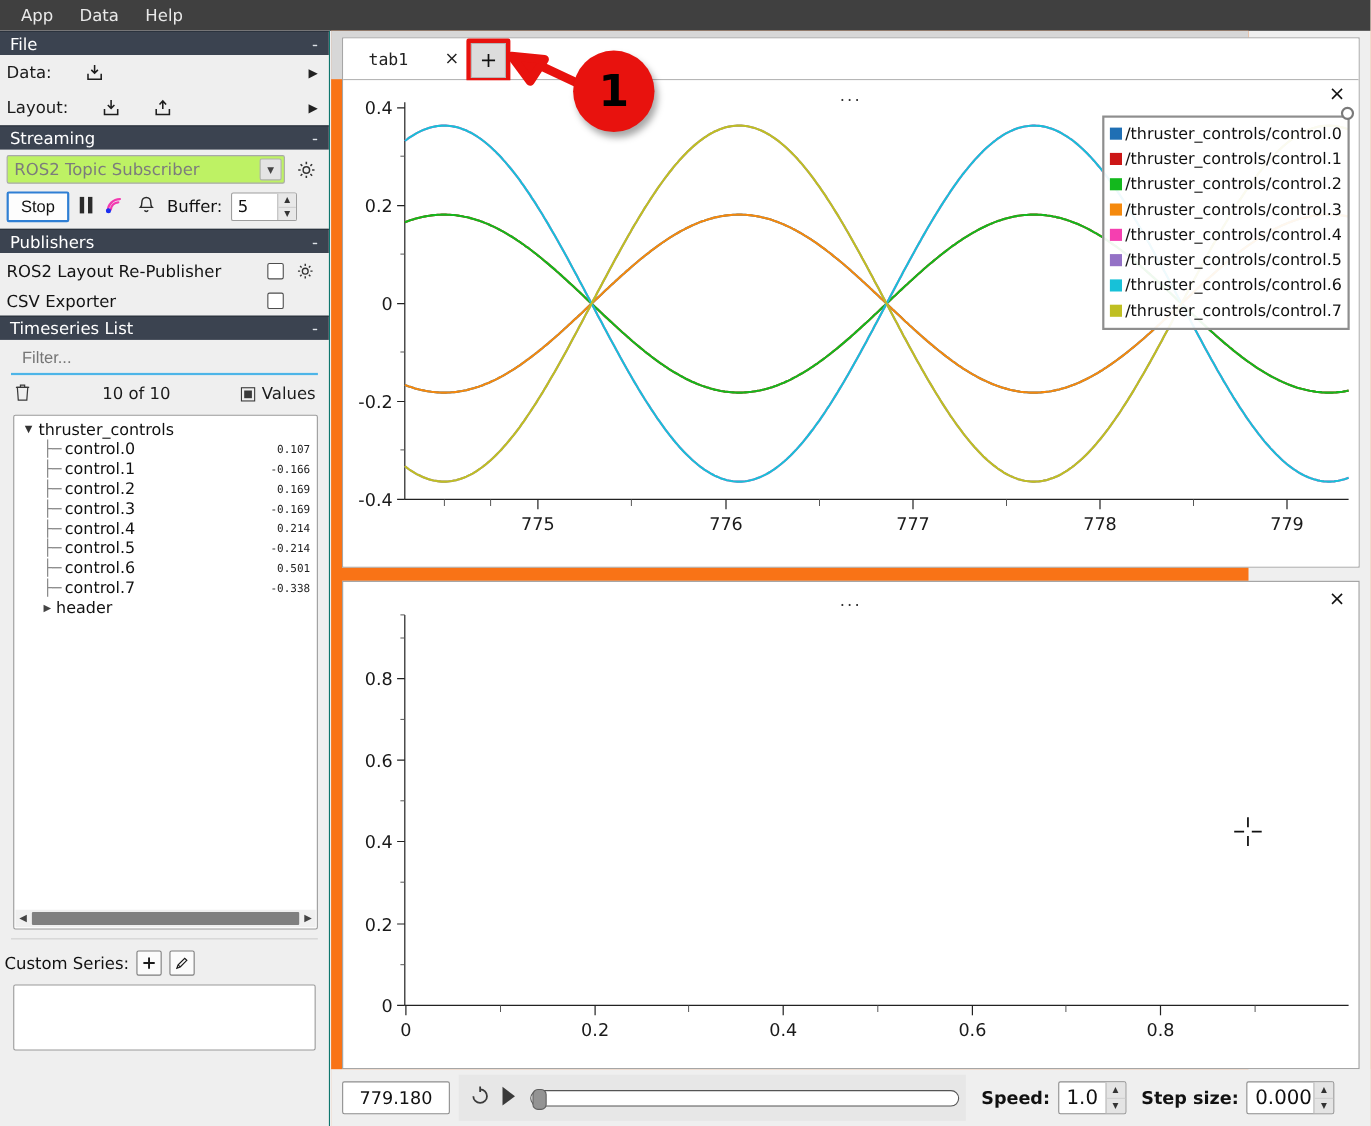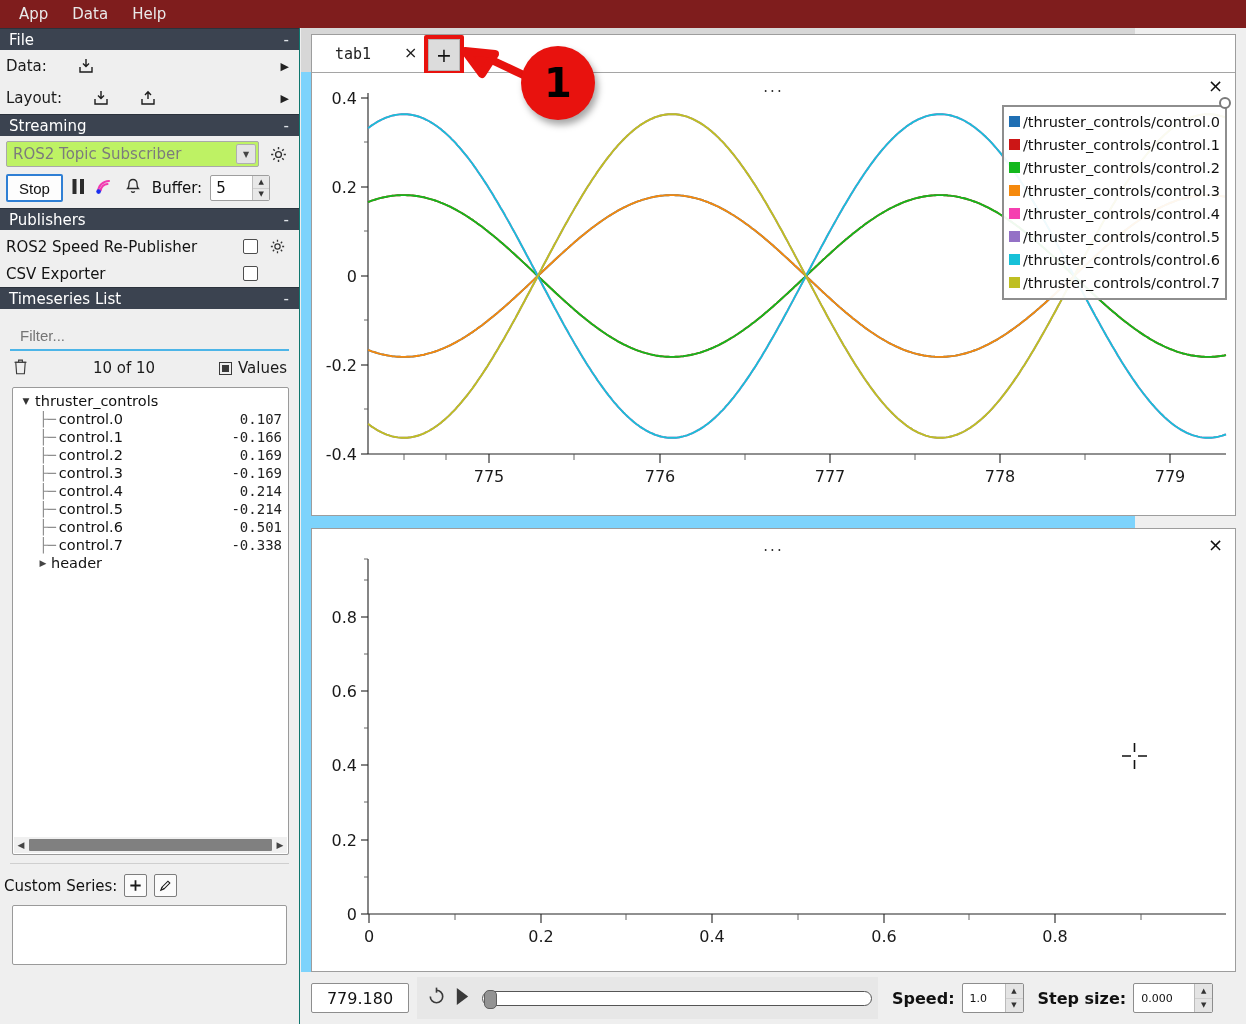--- a/index.html
+++ b/index.html
@@ -9,21 +9,21 @@
     overflow: hidden;
     font-family: "DejaVu Sans", "Liberation Sans", sans-serif;
     background: #efefef;
     -webkit-font-smoothing: antialiased;
   }
   #app { position: relative; width: 1246px; height: 1024px; }
 
   
   .menubar {
     position: absolute; left: 0; top: 0; width: 1246px; height: 28px;
-    background: #7f1d1d; display: flex; align-items: center;
+    background: #404040; display: flex; align-items: center;
     padding-left: 8px; gap: 2px;
   }
   .menubar .mi {
     color: #e9e9e9; font-size: 15px; padding: 3px 11px; line-height: 19px;
     white-space: nowrap;
   }
 
   
   .leftpanel {
     position: absolute; left: 0; top: 28px; width: 300px; height: 996px;
@@ -71,21 +71,21 @@
   }
   .spin .val { flex: 1; font-size: 15px; padding: 2px 5px; color: #111; display:flex; align-items:center;}
   .spin .arrows { width: 17px; display: flex; flex-direction: column; border-left: 1px solid #bdbdbd; background: #e8e8e8; }
   .spin .arrows div { flex: 1; display: flex; align-items: center; justify-content: center; font-size: 7px; color: #333; }
   .spin .arrows div:first-child { border-bottom: 1px solid #cfcfcf; }
 
   .pubrow { display: flex; align-items: center; height: 27px; padding: 0 10px 0 6px; font-size: 15px; color: #131313;}
   .pubrow .spacer { margin-left: auto; }
   .cbox { width: 15px; height: 15px; border: 1px solid #4d4d4d; background: #fff; border-radius: 2px; margin-left: 10px;}
 
-  .filterrow { padding: 16px 10px 0 10px; }
+  .filterrow { padding: 6px 10px 0 10px; }
   .filterinput {
     font-size: 15px; color: #555; border: none; border-bottom: 2px solid #4db5e8;
     background: transparent; width: 100%; padding: 2px 0 5px 10px; outline: none;
   }
   .countrow { display: flex; align-items: center; height: 34px; padding: 0 12px 0 12px; font-size: 15px; color: #1b1b1b;}
   .countrow .cnt { margin: 0 auto; }
   .radiobox { width: 13px; height: 13px; border: 1px solid #3a3a3a; display:inline-flex; align-items:center; justify-content:center; margin-right: 6px;}
   .radiobox i { width: 7px; height: 7px; background: #3a3a3a; display: block; }
 
   .tree {
@@ -93,37 +93,37 @@
     border: 1px solid #9a9a9a; border-radius: 2px; position: relative;
     overflow: hidden; font-family: "DejaVu Sans", "Liberation Sans", sans-serif;
   }
   .tnode { display: flex; align-items: center; height: 18px; font-size: 14.5px; color: #111; }
   .tnode .exp { width: 18px; text-align: center; font-size: 9px; color: #333; }
   .tnode .nm { white-space: nowrap; }
   .tchild { display: flex; align-items: center; height: 18px; font-size: 14.5px; color: #111; padding-left: 22px; position: relative; }
   .tchild .br { color: #8a8a8a; font-size: 14px; margin-right: 3px; font-family: "DejaVu Sans Mono", monospace;}
   .tchild .val {
     position: absolute; right: 6px; font-family: "DejaVu Sans Mono", monospace;
-    font-size: 14px; color: #222;
+    font-size: 10px; color: #222;
   }
   .hscroll {
     position: absolute; left: 1px; right: 1px; bottom: 1px; height: 16px;
     background: #f0f0f0; display: flex; align-items: center;
   }
   .hscroll .ar { width: 14px; text-align: center; font-size: 9px; color: #444; }
   .hscroll .thumb { flex: 1; height: 12px; background: #808080; border-radius: 1px; margin: 0 1px; }
 
   .customrow { display: flex; align-items: center; gap: 7px; padding: 10px 12px 6px 4px; font-size: 15px; color: #111; }
   .sqbtn { width: 23px; height: 23px; border: 1px solid #7d7d7d; background: #fbfbfb; border-radius: 2px;
            display: flex; align-items: center; justify-content: center; }
   .customlist { margin: 2px 12px 0 12px; height: 60px; background: #fff; border: 1px solid #9a9a9a; border-radius: 2px; }
   .divider { height: 1px; background: #cfcfcf; margin: 8px 10px 0 10px; }
 
   
-  .rightpanel { position: absolute; left: 301px; top: 28px; width: 834px; height: 996px; background: #7dd3fc; }
+  .rightpanel { position: absolute; left: 301px; top: 28px; width: 834px; height: 996px; background: #f97316; }
 
   .tabstrip { height: 44px; position: relative; background: #d7d7d7; }
   .tabcard {
     position: absolute; left: 10px; top: 6px; width: 925px; height: 482px;
     background: #fff; border: 1px solid #9d9d9d;
   }
   .tabbar { height: 38px; position: relative; border-bottom: 1px solid #a5a5a5; background: #fff; }
   .tablabel { position: absolute; left: 23px; top: 10px; font-size: 15px; color: #222;
               font-family: "DejaVu Sans Mono", monospace; }
   .tabclose { position: absolute; left: 92px; top: 8px; font-size: 16px; color: #222; }
@@ -175,21 +175,21 @@
   .transport { display: flex; align-items: center; gap: 7px; background: #e7e7e7; height: 42px; padding: 0 6px 0 9px; margin-left: 8px;}
   .slidertrack {
     width: 390px; height: 15px; border: 1px solid #555; border-radius: 8px; background: #fff;
     position: relative; margin-left: 4px;
   }
   .sliderthumb { position: absolute; left: 1px; top: -2px; width: 13px; height: 19px; background: #939393;
                  border: 1px solid #5f5f5f; border-radius: 5px; }
   .pbgroup { display: flex; align-items: center; gap: 7px; margin-left: 14px; }
   .pblabel { font-size: 16px; font-weight: 700; color: #111; }
   .pbspin { display: flex; align-items: stretch; height: 30px; border: 1px solid #8d8d8d; background: #fff; border-radius: 2px; }
-  .pbspin .v { font-size: 11px; color: #111; display: flex; align-items: center; padding: 0 7px; text-align: right; }
+  .pbspin .v { font-size: 18px; color: #111; display: flex; align-items: center; padding: 0 7px; text-align: right; }
   .pbspin .ar { width: 18px; display: flex; flex-direction: column; background: #e4e4e4; border-left: 1px solid #bbb; }
   .pbspin .ar div { flex: 1; display: flex; align-items: center; justify-content: center; font-size: 7px; color: #333; }
   .pbspin .ar div:first-child { border-bottom: 1px solid #cfcfcf; }
 
   
   .toolbar { position: absolute; right: 8px; top: 6px; display: flex; align-items: center; gap: 4px; }
   .tbtn { width: 30px; height: 30px; display: flex; align-items: center; justify-content: center; border-radius: 3px; }
   .tbtn.active { border: 2px solid #1a8bdc; }
 </style>
 </head>
@@ -292,21 +292,21 @@
         </div>
       </div>
     </div>
 
     <div class="secthead">
       <span>Publishers</span>
       <span class="minus">-</span>
     </div>
     <div style="padding-top:3px;">
       <div class="pubrow">
-        <span>ROS2 Speed Re-Publisher</span>
+        <span>ROS2 Layout Re-Publisher</span>
         <span class="spacer"></span>
         <span class="cbox"></span>
         <span class="gear">
           <svg width="17" height="17" viewBox="0 0 20 20">
               <circle cx="10" cy="10" r="3.1" fill="none" stroke="#333" stroke-width="1.4"></circle>
               <g stroke="#333" stroke-width="1.5">
                 <path d="M10 2.2v2.3M10 15.5v2.3M2.2 10h2.3M15.5 10h2.3M4.5 4.5l1.6 1.6M13.9 13.9l1.6 1.6M15.5 4.5l-1.6 1.6M6.1 13.9l-1.6 1.6"></path>
               </g>
             </svg>
         </span>

